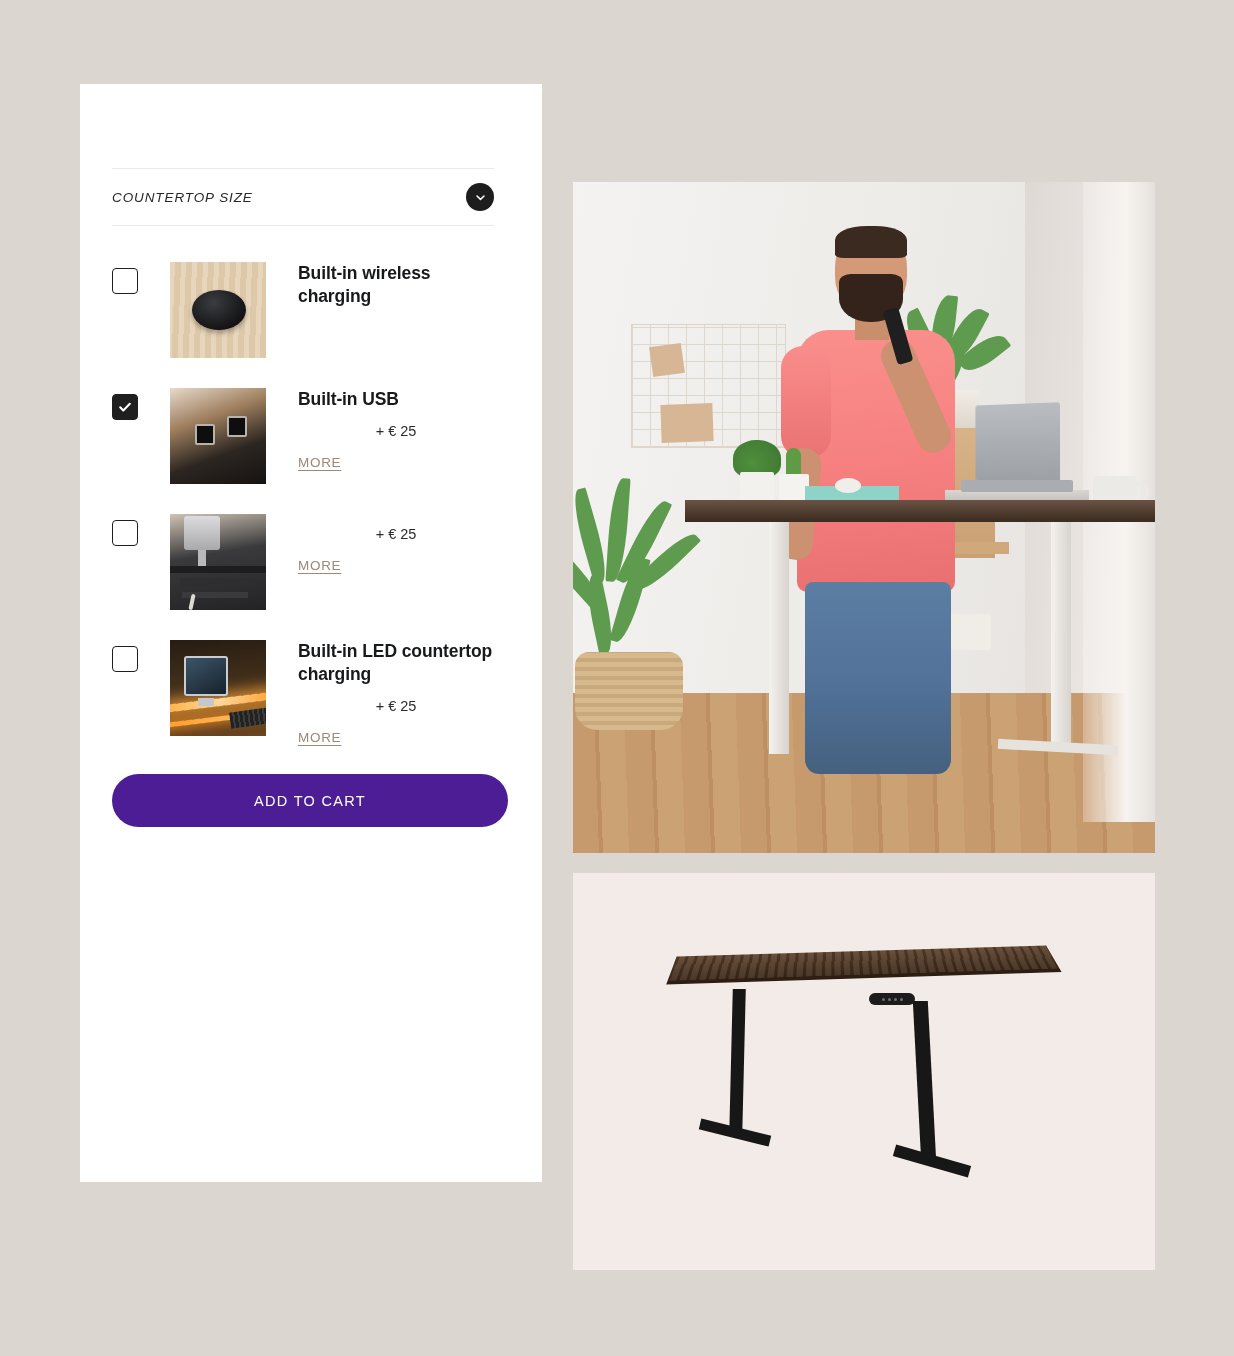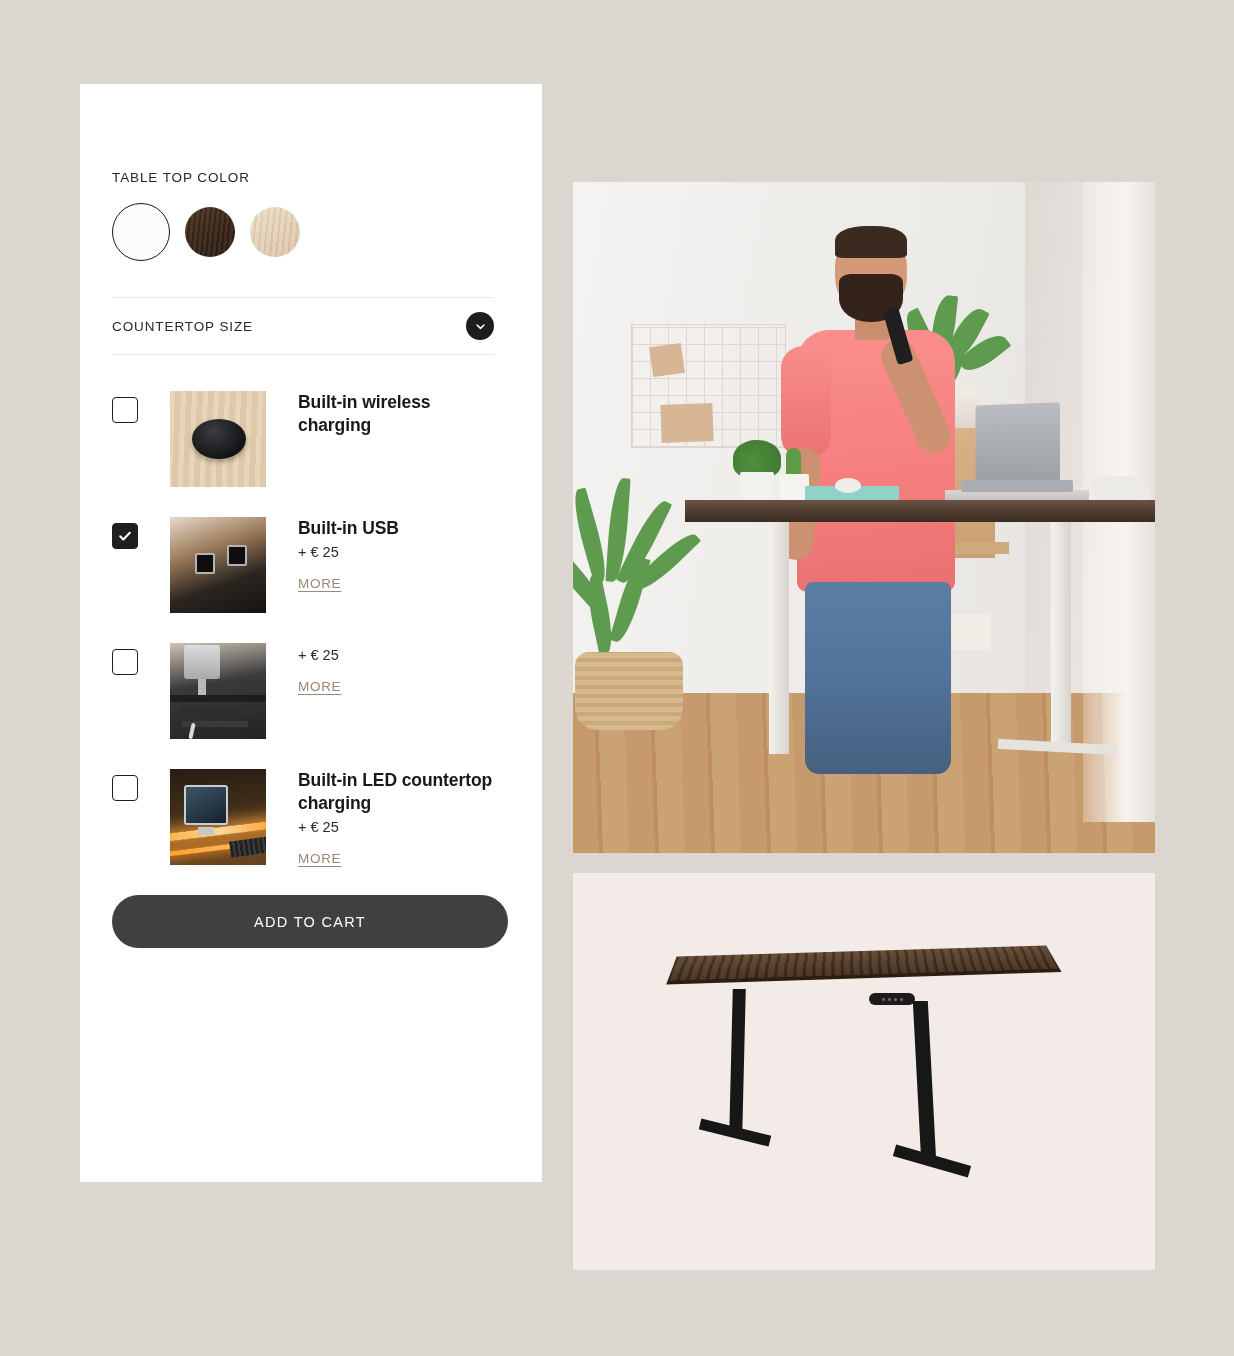--- a/index.html
+++ b/index.html
@@ -62,21 +62,21 @@
   .sw-black { background: #2b2b2b; }
 
   
   .accordion { margin-top: 36px; }
   .acc-row {
     height: 58px;
     display: flex; align-items: center; justify-content: space-between;
     border-bottom: 1px solid #e9e9e9;
     cursor: pointer;
   }
-  .acc-row:first-child { border-top: 1px solid #e9e9e9; }
+  .acc-row:first-child { border-top: 1px solid #e9e9e9; font-style: italic; }
   .chev-btn {
     width: 28px; height: 28px; border-radius: 50%;
     background: #1d1d1d;
     display: flex; align-items: center; justify-content: center;
     flex: 0 0 auto;
   }
   .chev-btn svg { display: block; }
 
   
   .options { margin-top: 34px; }
@@ -96,30 +96,30 @@
     background: #ddd; overflow: hidden; position: relative;
   }
   .opt-body { flex: 1 1 auto; padding-top: 2px; }
   .opt-title {
     font-size: 17.5px; font-weight: 700; color: #17191b;
     line-height: 1.32; letter-spacing: -0.1px;
   }
   .opt-desc {
     font-size: 14.5px; color: #8e8e8e; line-height: 1.33; margin-top: 4px;
   }
-  .opt-price { font-size: 14.5px; color: #2a2c2e; margin-top: 4px; }
+  .opt-price { font-size: 14.5px; color: #2a2c2e; margin-top: 12px; text-align: center; }
   .more-link {
     display: inline-block; margin-top: 16px;
     font-size: 13.5px; letter-spacing: 0.7px; color: #9c8877;
     text-decoration: underline; text-underline-offset: 3px; cursor: pointer;
   }
 
   .cart-btn {
     display: block; width: 396px; height: 53px; margin: 10px 0 0 0;
-    background: #404040; color: #fff; border: none; border-radius: 27px;
+    background: #4c1d95; color: #fff; border: none; border-radius: 27px;
     font-family: "Liberation Sans", sans-serif;
     font-size: 14.5px; letter-spacing: 1.3px; cursor: pointer;
   }
 
   
   .photo {
     position: absolute; left: 573px; top: 182px;
     width: 582px; height: 671px; overflow: hidden;
     background: #efeeec;
   }
@@ -276,28 +276,20 @@
 </style>
 </head>
 <body>
 
 <div class="stage">
 
   <div class="card">
     <div class="card-inner">
 
 
-      <div style="margin-top:38px;">
-        <div class="section-label">TABLE TOP COLOR</div>
-        <div class="swatch-row" style="margin-top:18px;">
-          <div class="swatch sel sw-white"></div>
-          <div class="swatch sw-walnut"></div>
-          <div class="swatch sw-oak"></div>
-        </div>
-      </div>
 
       <div class="accordion">
         <div class="acc-row">
           <span class="section-label">COUNTERTOP SIZE</span>
           <span class="chev-btn">
             <svg width="13" height="13" viewBox="0 0 13 13">
                 <path d="M3 5 L6.5 8.4 L10 5" fill="none" stroke="#fff" stroke-width="1.5" stroke-linecap="round" stroke-linejoin="round"></path>
               </svg>
           </span>
         </div>

